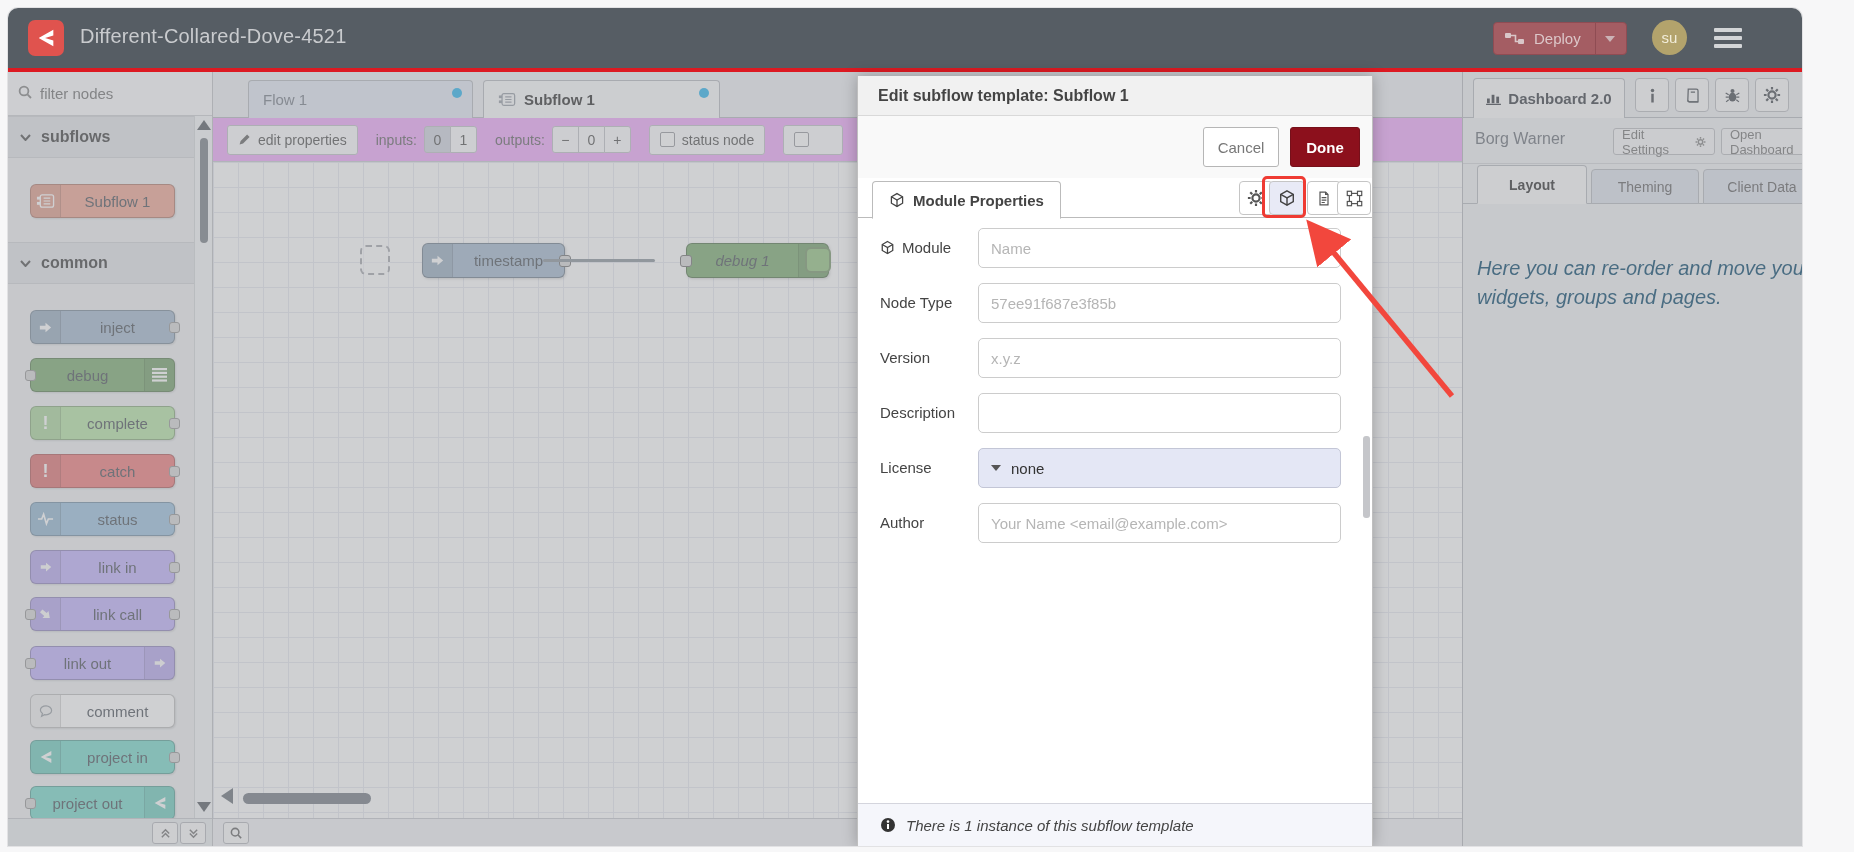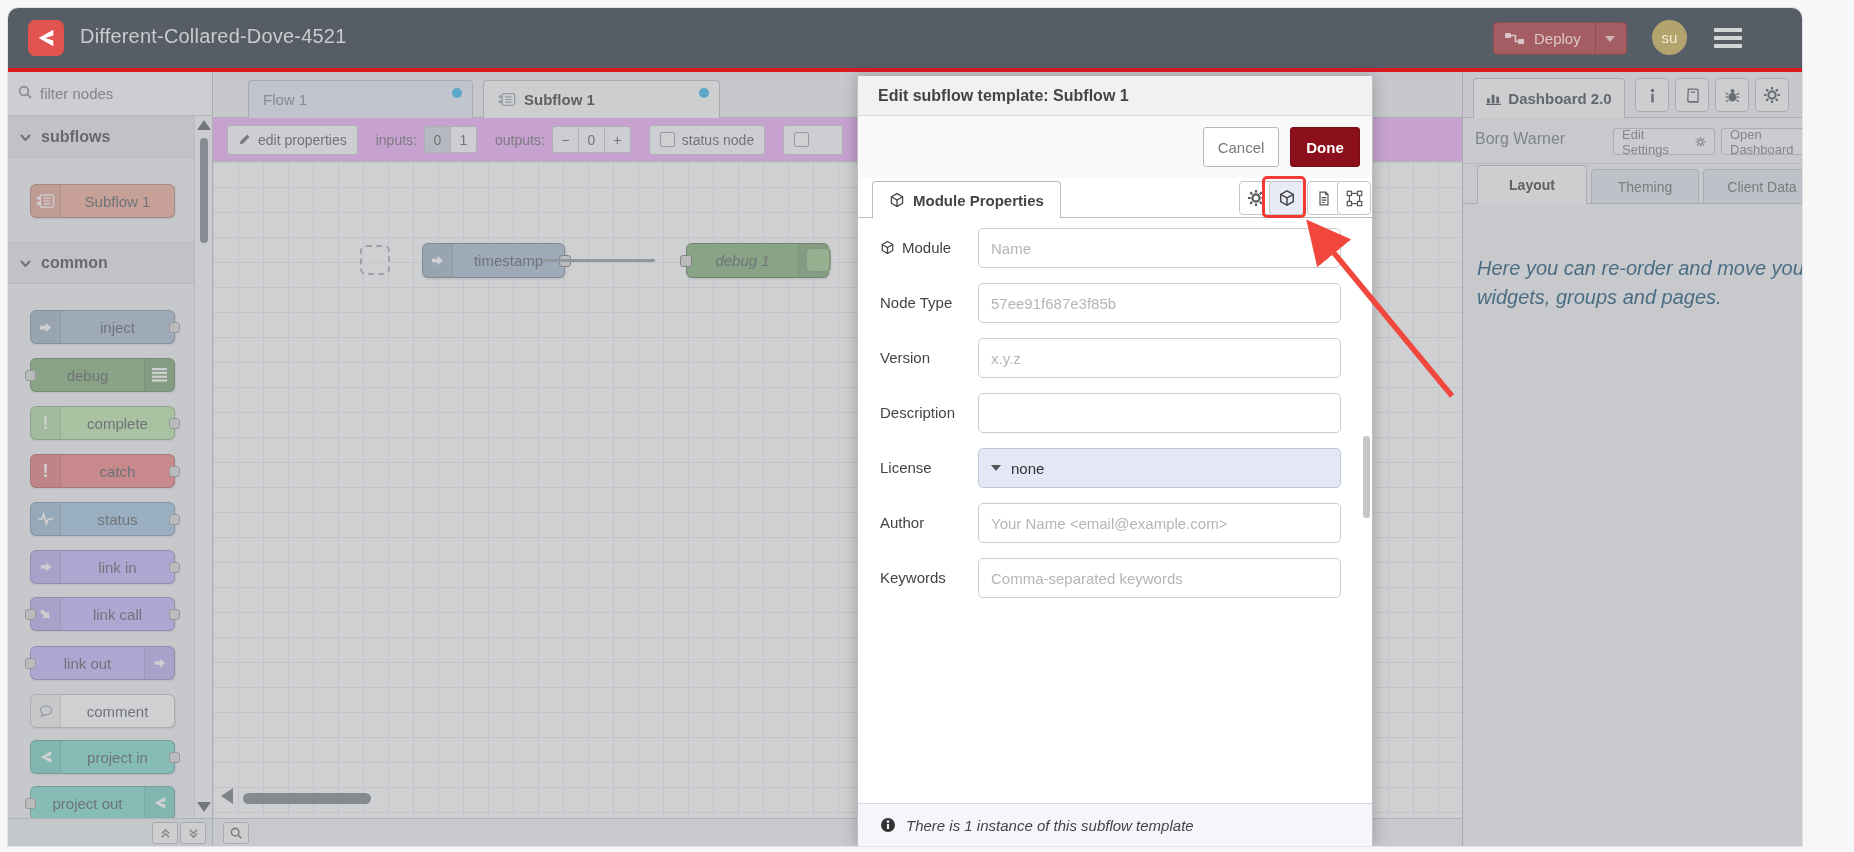--- a/index.html
+++ b/index.html
@@ -653,24 +653,20 @@
           <span class="flabel">License</span>
           <div class="fselect">
             <span class="caret"></span>
             <span>none</span>
           </div>
         </div>
         <div class="frow" style="top:285px;">
           <span class="flabel">Author</span>
           <input class="finput" placeholder="Your Name &lt;email@example.com&gt;" style="">
         </div>
-        <div class="frow" style="top:340px;">
-          <span class="flabel">Keywords</span>
-          <input class="finput" placeholder="Comma-separated keywords" style="">
-        </div>
       </div>
 
       <div class="d-scroll"></div>
 
       <div class="d-footer">
         <svg width="16" height="16" viewBox="0 0 16 16">
             <circle cx="8" cy="8" r="7" fill="#333"></circle>
             <rect x="7" y="7" width="2" height="5" fill="#fff"></rect>
             <circle cx="8" cy="4.6" r="1.3" fill="#fff"></circle>
           </svg>

